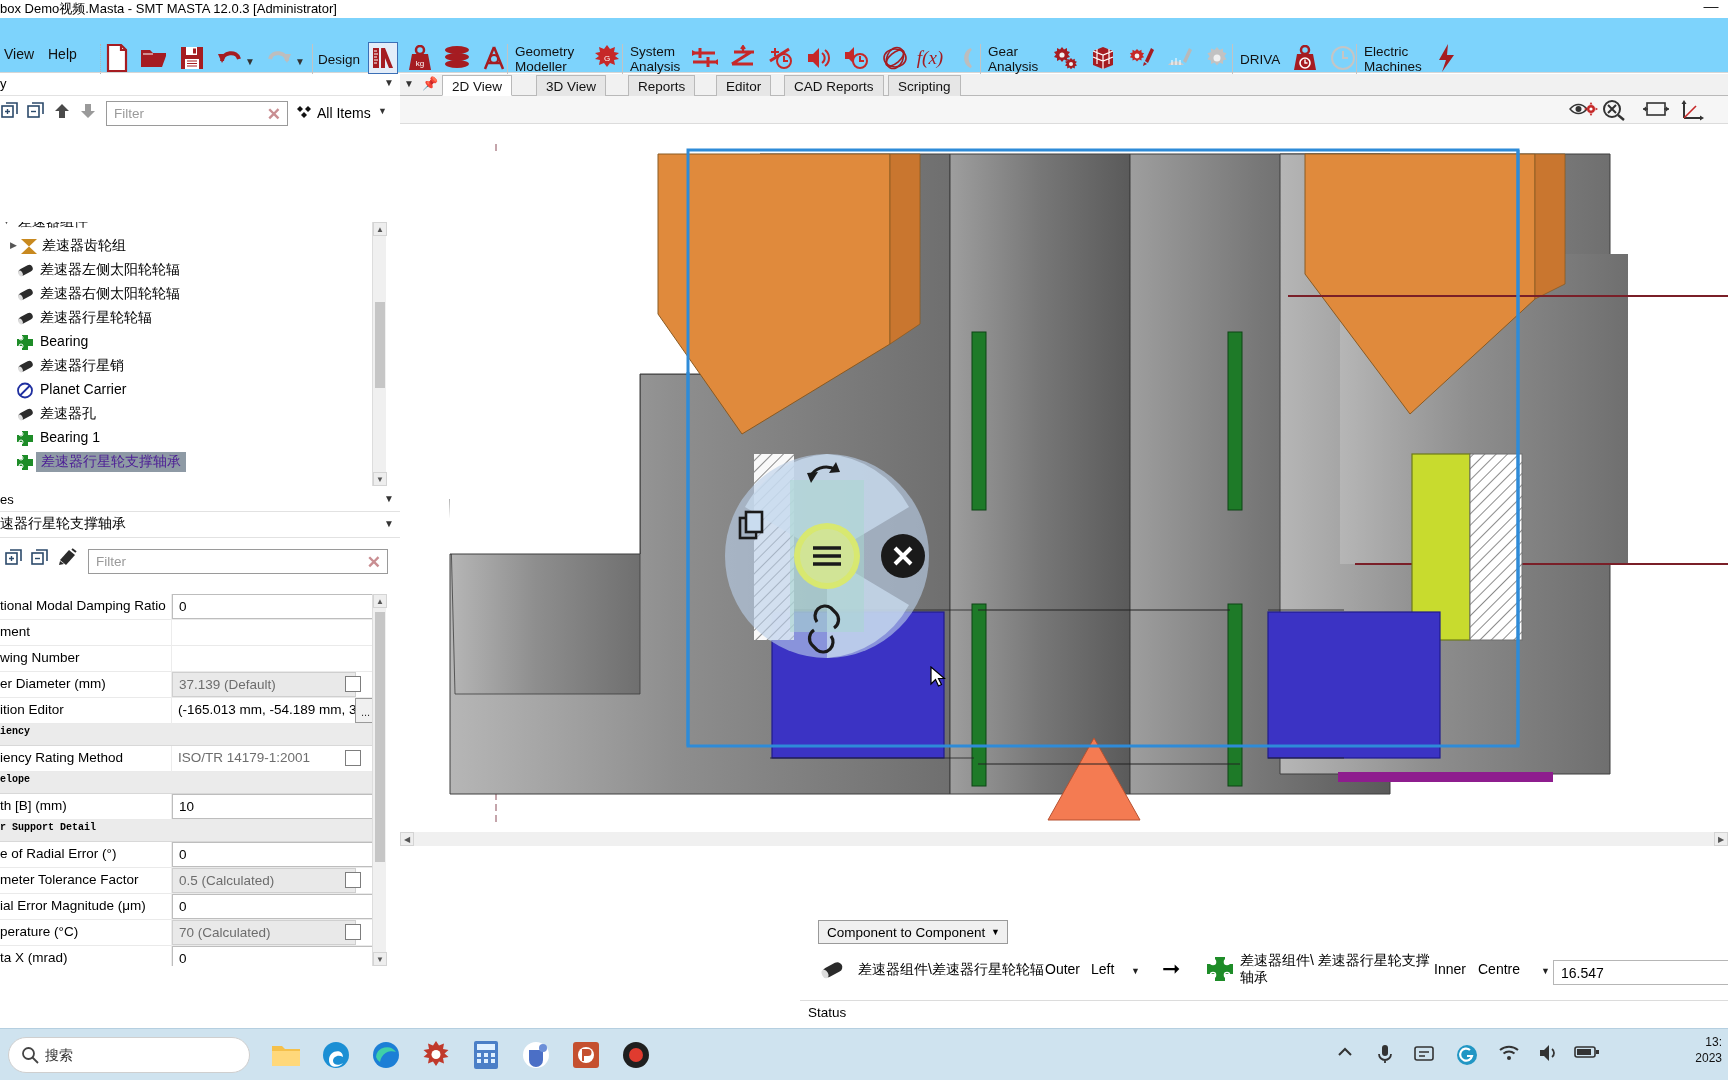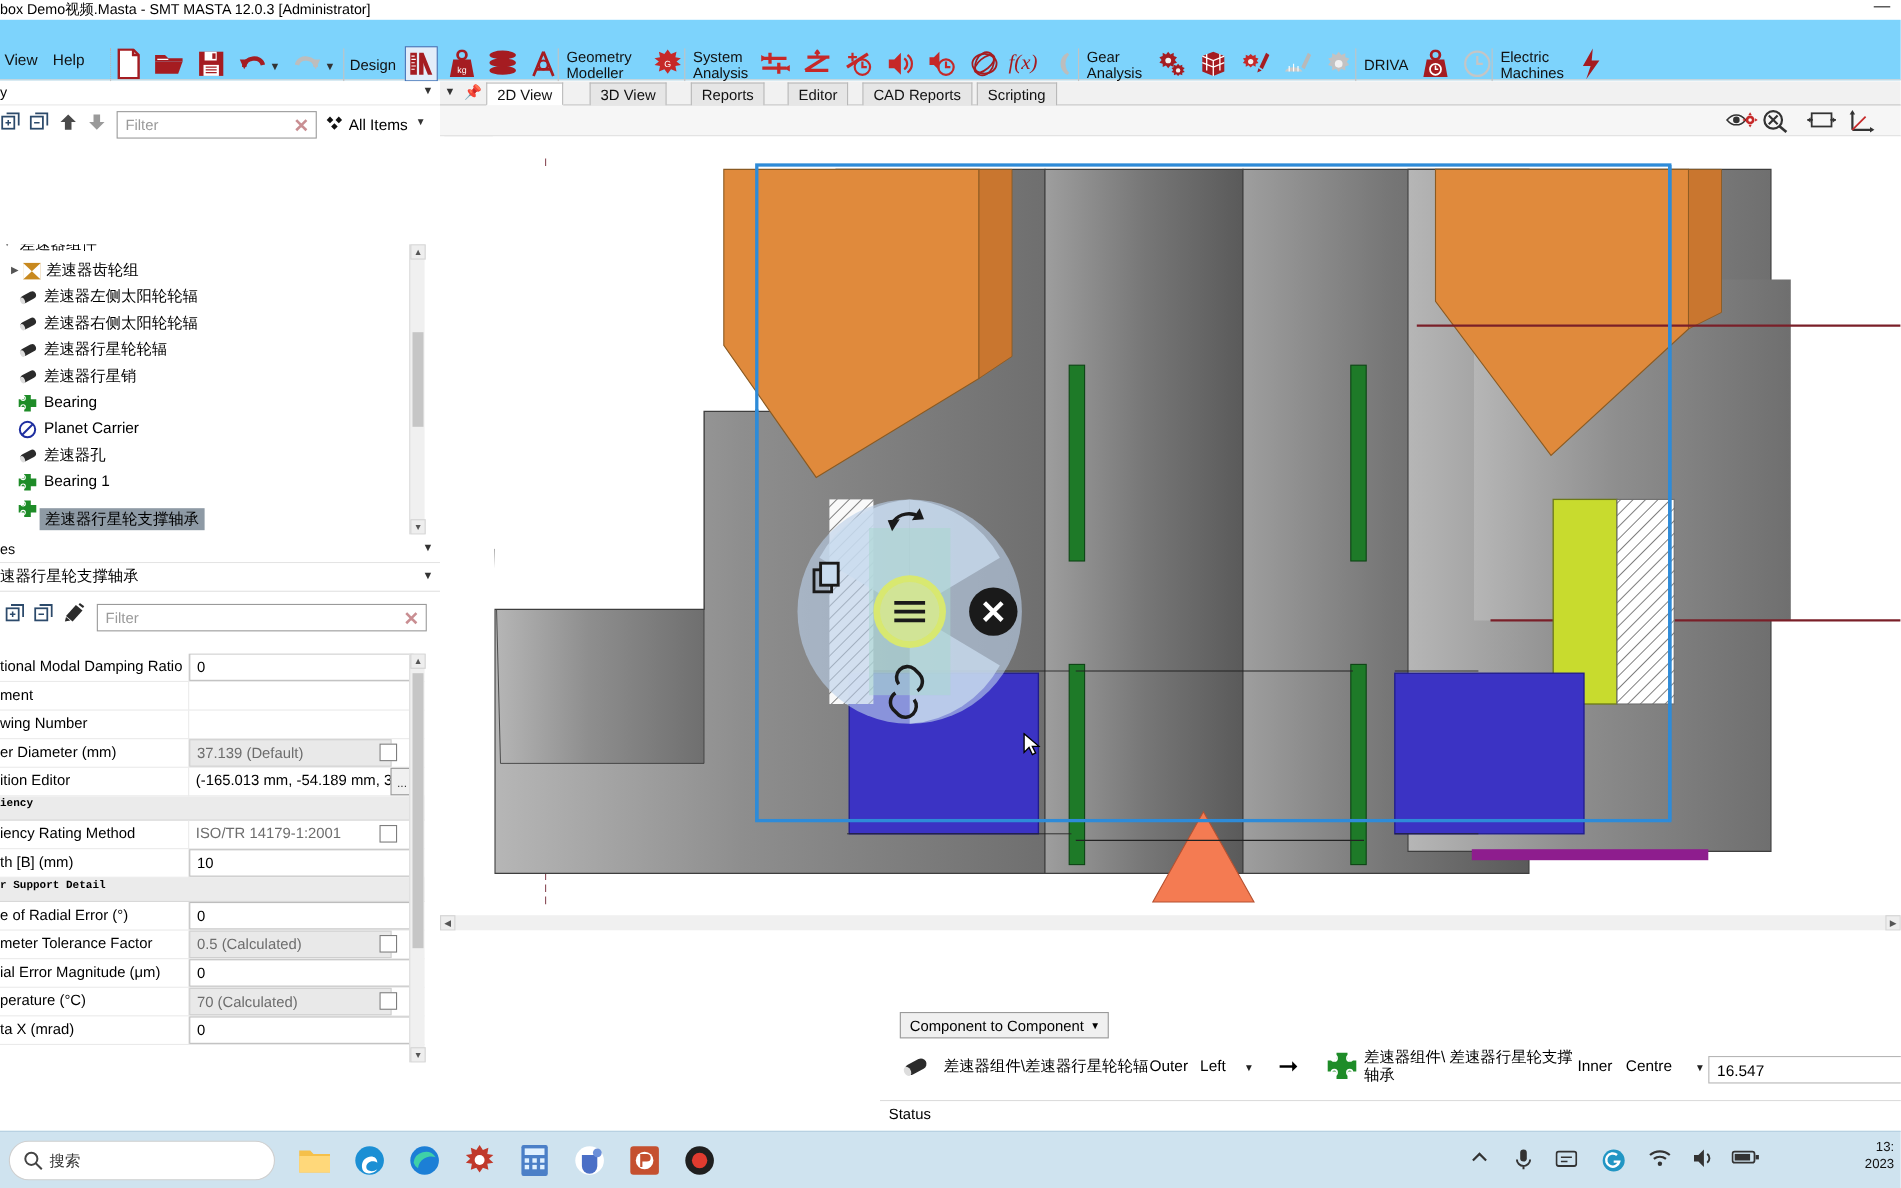--- a/index.html
+++ b/index.html
@@ -71,21 +71,21 @@
   }
   .filterbox .ph { position: absolute; left: 7px; top: 4px; color: #9a9a9a; font-size: 13.5px; }
   .filterbox .clr { position: absolute; right: 6px; top: 2px; color: #c98e92; font-size: 17px; font-weight: 700;}
 
   .tree {
     position: absolute; left: 0; top: 148px; width: 400px; height: 264px;
     background: #fff; overflow: hidden;
   }
   .tree-row { position: relative; height: 24px; white-space: nowrap; }
   .tree-row .lbl { position: absolute; left: 30px; top: 3px; font-size: 14px; }
-  .tree-row.sel .lbl { background: #8e9aa5; color: #000000; padding: 1px 5px; top: 12px; }
+  .tree-row.sel .lbl { background: #8e9aa5; color: #4c1d95; padding: 1px 5px; top: 2px; }
   .tree-row .ico { position: absolute; left: 7px; top: 4px; width: 18px; height: 16px; }
   .tree-row .exp { position: absolute; left: -4px; top: 6px; font-size: 9px; color: #555; }
 
   .vscroll {
     position: absolute; width: 14px; background: #f0f0f0; border-left: 1px solid #ddd;
   }
   .vscroll .thumb { position: absolute; left: 2px; width: 10px; background: #c6c6c6; }
   .vscroll .ar { position: absolute; left: 0; width: 14px; height: 14px; background: #eee;
     text-align: center; font-size: 8px; line-height: 14px; color: #555; border: 1px solid #d4d4d4;}
 
@@ -475,37 +475,37 @@
             <svg width="20" height="17" viewBox="0 0 20 17">
                 <rect x="2" y="5" width="15" height="7" rx="3.5" fill="#2b2b2b" transform="rotate(-28 9 8)"></rect>
                 <ellipse cx="4.5" cy="11.5" rx="2" ry="3.2" fill="#ddd" transform="rotate(-28 4.5 11.5)"></ellipse>
               </svg>
           </span>
           <span class="lbl" style="left:40px;">差速器行星轮轮辐</span>
         </div>
 
         <div class="tree-row">
           <span class="ico" style="left:16px;">
-            <svg width="20" height="17" viewBox="0 0 20 17">
-                <rect x="2" y="5" width="15" height="7" rx="3.5" fill="#2b2b2b" transform="rotate(-28 9 8)"></rect>
-                <ellipse cx="4.5" cy="11.5" rx="2" ry="3.2" fill="#ddd" transform="rotate(-28 4.5 11.5)"></ellipse>
-              </svg>
-          </span>
-          <span class="lbl" style="left:40px;">差速器行星销</span>
-        </div>
-
-        <div class="tree-row">
-          <span class="ico" style="left:16px;">
             <svg width="18" height="17" viewBox="0 0 18 17">
                 <path d="M6 1 h6 v4 h5 v7 h-5 v4 h-6 v-4 h-5 v-7 h5 z" fill="#1E8C28"></path>
                 <circle cx="5" cy="4" r="2" fill="none" stroke="#fff" stroke-width="1"></circle>
                 <circle cx="5" cy="12" r="2" fill="none" stroke="#fff" stroke-width="1"></circle>
               </svg>
           </span>
           <span class="lbl" style="left:40px;">Bearing</span>
+        </div>
+
+        <div class="tree-row">
+          <span class="ico" style="left:16px;">
+            <svg width="20" height="17" viewBox="0 0 20 17">
+                <rect x="2" y="5" width="15" height="7" rx="3.5" fill="#2b2b2b" transform="rotate(-28 9 8)"></rect>
+                <ellipse cx="4.5" cy="11.5" rx="2" ry="3.2" fill="#ddd" transform="rotate(-28 4.5 11.5)"></ellipse>
+              </svg>
+          </span>
+          <span class="lbl" style="left:40px;">差速器行星销</span>
         </div>
 
         <div class="tree-row">
           <span class="ico" style="left:16px;">
             <svg width="18" height="17" viewBox="0 0 18 17">
                 <circle cx="9" cy="8.5" r="7" fill="none" stroke="#1f2fa0" stroke-width="1.8"></circle>
                 <path d="M4 13.5 L14 3.5" stroke="#1f2fa0" stroke-width="1.8"></path>
               </svg>
           </span>
           <span class="lbl" style="left:40px;">Planet Carrier</span>
@@ -639,20 +639,23 @@
 
         <div class="prow">
           <span class="pname">iency Rating Method</span>
           <span class="sep"></span>
           <span class="pval plain">
               <span style="color:#6d6d6d;">ISO/TR 14179-1:2001</span>
             </span>
           <span class="pchk"></span>
         </div>
 
+        <div class="prow section">
+          <span class="pname">elope</span>
+        </div>
 
         <div class="prow">
           <span class="pname">th [B] (mm)</span>
           <span class="sep"></span>
           <span class="pval">
               <span>10</span>
             </span>
         </div>
 
         <div class="prow section">

